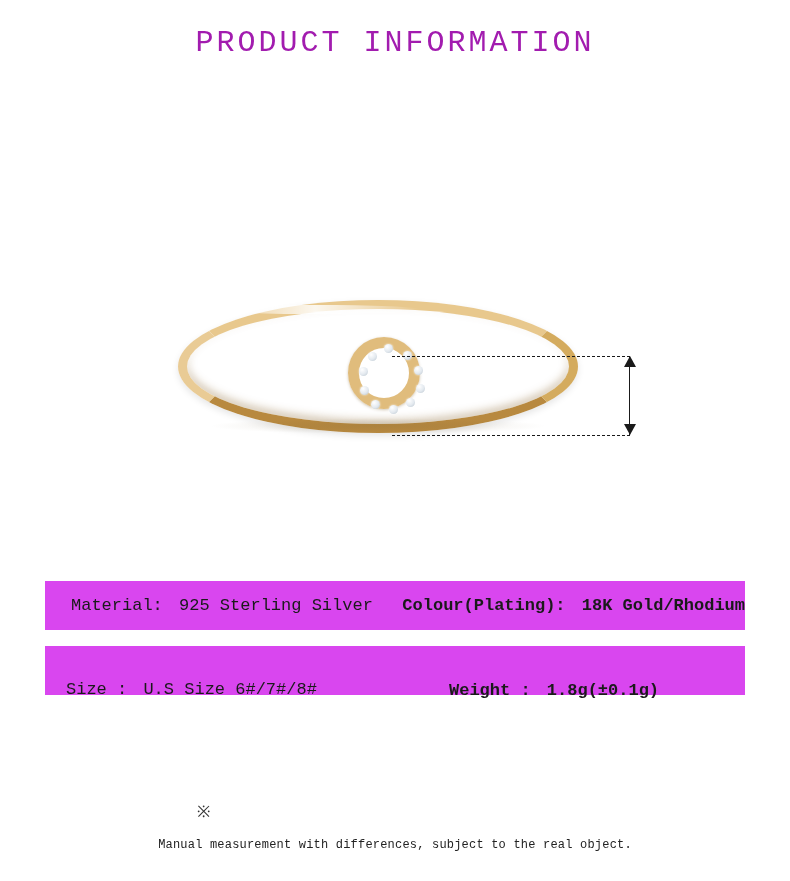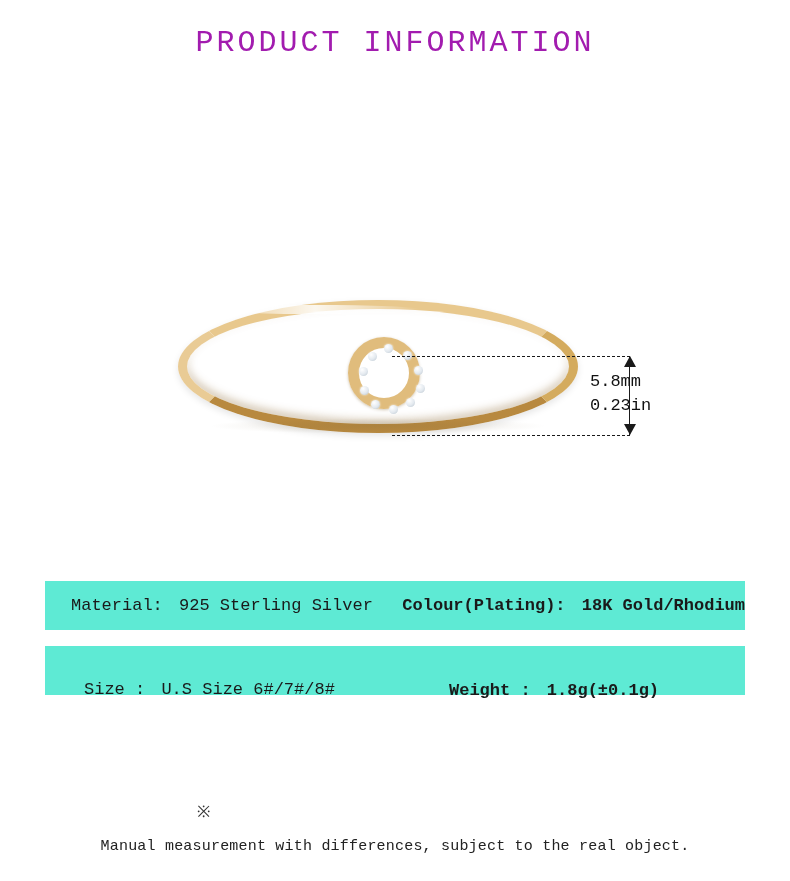--- a/index.html
+++ b/index.html
@@ -156,54 +156,54 @@
   .spec-table {
     position: absolute;
     left: 45px;
     top: 581px;
     width: 700px;
   }
   .spec-row {
     display: flex;
     align-items: center;
     height: 49px;
-    background: #5eead4;
+    background: #d946ef;
     margin-bottom: 16px;
   }
   .spec-cell {
     font-family: "Liberation Mono", monospace;
     font-size: 17px;
     color: #1a1a1a;
     white-space: nowrap;
   }
   .spec-cell.left  { width: 360px; padding-left: 26px; box-sizing: border-box; }
   .spec-cell.right { flex: 1; padding-left: 4px; box-sizing: border-box; font-weight: bold; }
 
-  .spec-row.r2 .spec-cell.left  { padding-left: 39px; margin-top: 38px; }
+  .spec-row.r2 .spec-cell.left  { padding-left: 21px; margin-top: 38px; }
   .spec-row.r2 .spec-cell.right { padding-left: 44px; margin-top: 40px; }
   .spec-row.r3 .spec-cell.left  { padding-left: 34px; }
   .spec-row.r3 .spec-cell.right { padding-left: 38px; }
 
   
   .asterisk {
     position: absolute;
     left: 197px;
     top: 800px;
     font-size: 16px;
     color: #333333;
     font-family: "Liberation Mono", monospace;
   }
   .footnote {
     position: absolute;
     left: 0;
     top: 838px;
     width: 790px;
     text-align: center;
     font-family: "Liberation Mono", monospace;
-    font-size: 15px;
+    font-size: 12px;
     color: #222222;
     letter-spacing: 0.2px;
   }
 </style>
 </head>
 <body>
 
 <div class="page">
 
   <div class="title">PRODUCT INFORMATION</div>
@@ -226,24 +226,20 @@
         <span class="stone" style="left:9px;  top:4px;"></span>
       </div>
     </div>
 
     <div class="dim-line-top"></div>
     <div class="dim-line-bottom"></div>
     <div class="dim-arrow-axis"></div>
     <div class="arrow-head arrow-up"></div>
     <div class="arrow-head arrow-down"></div>
 
-    <div class="dim-label">
-      <div>5.8mm</div>
-      <div>0.23in</div>
-    </div>
 
   </div>
 
   <div class="spec-table">
 
     <div class="spec-row r1">
       <div class="spec-cell left">
         <span style="margin-right: 6px;">Material:</span>
         <span>925 Sterling Silver</span>
       </div>

